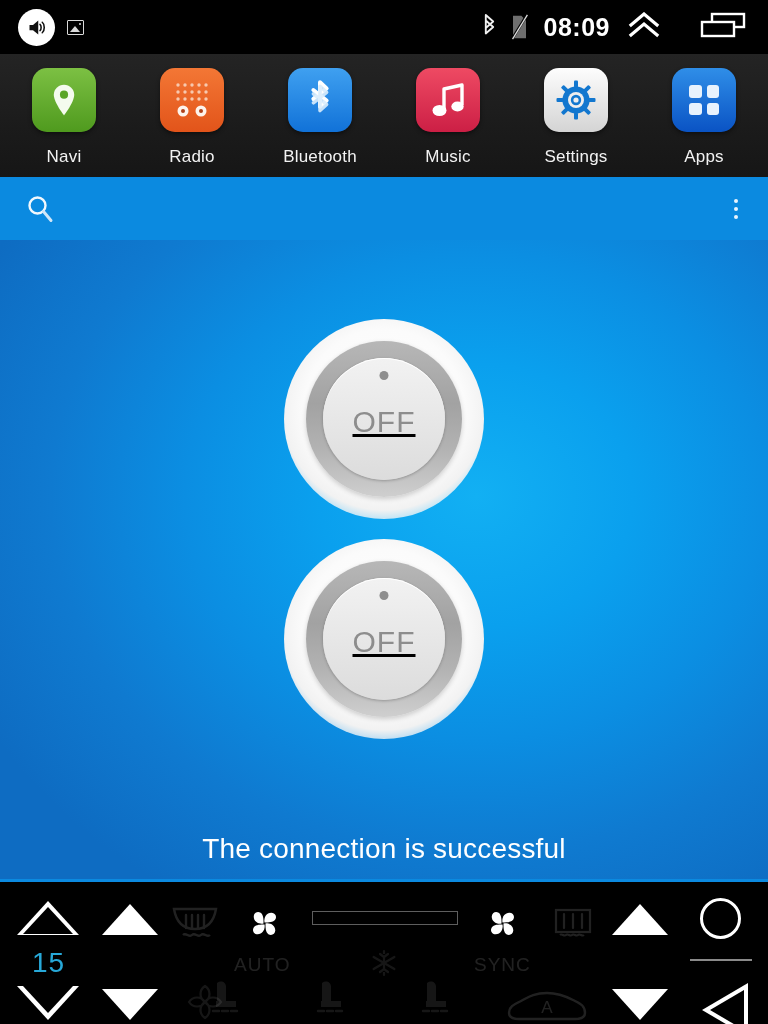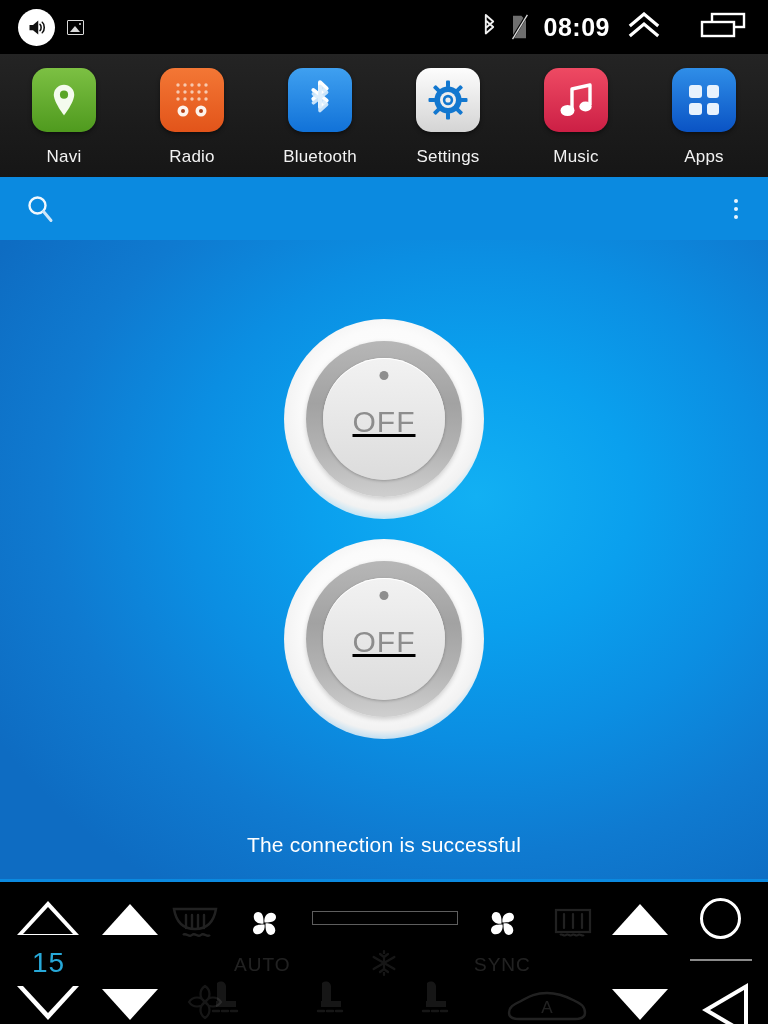--- a/index.html
+++ b/index.html
@@ -124,21 +124,21 @@
   .knob-dot{
     position:absolute; top:13px; left:50%; transform:translateX(-50%);
     width:9px;height:9px;border-radius:50%; background:#8e8e8e;
   }
   .knob-label{
     font-size:30px; color:#8d8d8d; letter-spacing:1px; font-weight:400;
     margin-top:6px;
   }
   .status-line{
     position:absolute; left:0; right:0; text-align:center;
-    color:#ffffff; font-size:21px; letter-spacing:.2px;
+    color:#ffffff; font-size:28px; letter-spacing:.2px;
   }
 
   
   .hvac{
     position:absolute; top:879px; left:0; width:768px; height:145px;
     background:#000; overflow:hidden;
   }
   .hvac-top-line{ position:absolute; top:0; left:0; width:768px; height:3px; background:#0b8ae0;}
   .hv{ position:absolute; }
   .dim{ opacity:.085; }
@@ -280,20 +280,31 @@
       <div class="app-icon ic-bt">
         <svg width="26" height="42" viewBox="0 0 22 38">
           <path d="M5 10l12 9.5L11 25V3l6 5.5L5 18" stroke="#ffffff" stroke-width="3.6" fill="none" stroke-linejoin="round" stroke-linecap="round"></path>
           <path d="M5 13.5l12 9.5L11 28.5V6.5l6 5.5L5 21.5" stroke="#d9ecfc" stroke-width="3.2" fill="none" stroke-linejoin="round" stroke-linecap="round" opacity=".9"></path>
         </svg>
       </div>
       <div class="app-label">Bluetooth</div>
     </div>
 
     <div class="dock-item">
+      <div class="app-icon ic-music">
+        <svg width="34" height="36" viewBox="0 0 34 36">
+          <path d="M13 28V7l18-4v20" stroke="#fff" stroke-width="3.4" fill="none" stroke-linejoin="round"></path>
+          <ellipse cx="8.5" cy="28.5" rx="7" ry="5.6" fill="#fff"></ellipse>
+          <ellipse cx="26.5" cy="24.5" rx="6.2" ry="5.1" fill="#fff"></ellipse>
+        </svg>
+      </div>
+      <div class="app-label">Music</div>
+    </div>
+
+    <div class="dock-item">
       <div class="app-icon ic-settings">
         <svg width="40" height="40" viewBox="0 0 40 40">
           <g fill="#1277cf">
             <circle cx="20" cy="20" r="13.6"></circle>
             <g>
               <rect x="18" y="0.5" width="4" height="7" rx="1"></rect>
               <rect x="18" y="32.5" width="4" height="7" rx="1"></rect>
               <rect x="0.5" y="18" width="7" height="4" rx="1"></rect>
               <rect x="32.5" y="18" width="7" height="4" rx="1"></rect>
               <rect x="18" y="0.5" width="4" height="7" rx="1" transform="rotate(45 20 20)"></rect>
@@ -304,31 +315,20 @@
           </g>
           <circle cx="20" cy="20" r="8" fill="#eeeeee"></circle>
           <circle cx="20" cy="20" r="5.2" fill="#1277cf"></circle>
           <circle cx="20" cy="20" r="2.6" fill="#eeeeee"></circle>
         </svg>
       </div>
       <div class="app-label">Settings</div>
     </div>
 
     <div class="dock-item">
-      <div class="app-icon ic-music">
-        <svg width="34" height="36" viewBox="0 0 34 36">
-          <path d="M13 28V7l18-4v20" stroke="#fff" stroke-width="3.4" fill="none" stroke-linejoin="round"></path>
-          <ellipse cx="8.5" cy="28.5" rx="7" ry="5.6" fill="#fff"></ellipse>
-          <ellipse cx="26.5" cy="24.5" rx="6.2" ry="5.1" fill="#fff"></ellipse>
-        </svg>
-      </div>
-      <div class="app-label">Music</div>
-    </div>
-
-    <div class="dock-item">
       <div class="app-icon ic-apps">
         <div class="apps-grid">
           <i></i>
             <i></i>
             <i></i>
             <i></i>
         </div>
       </div>
       <div class="app-label">Apps</div>
     </div>

